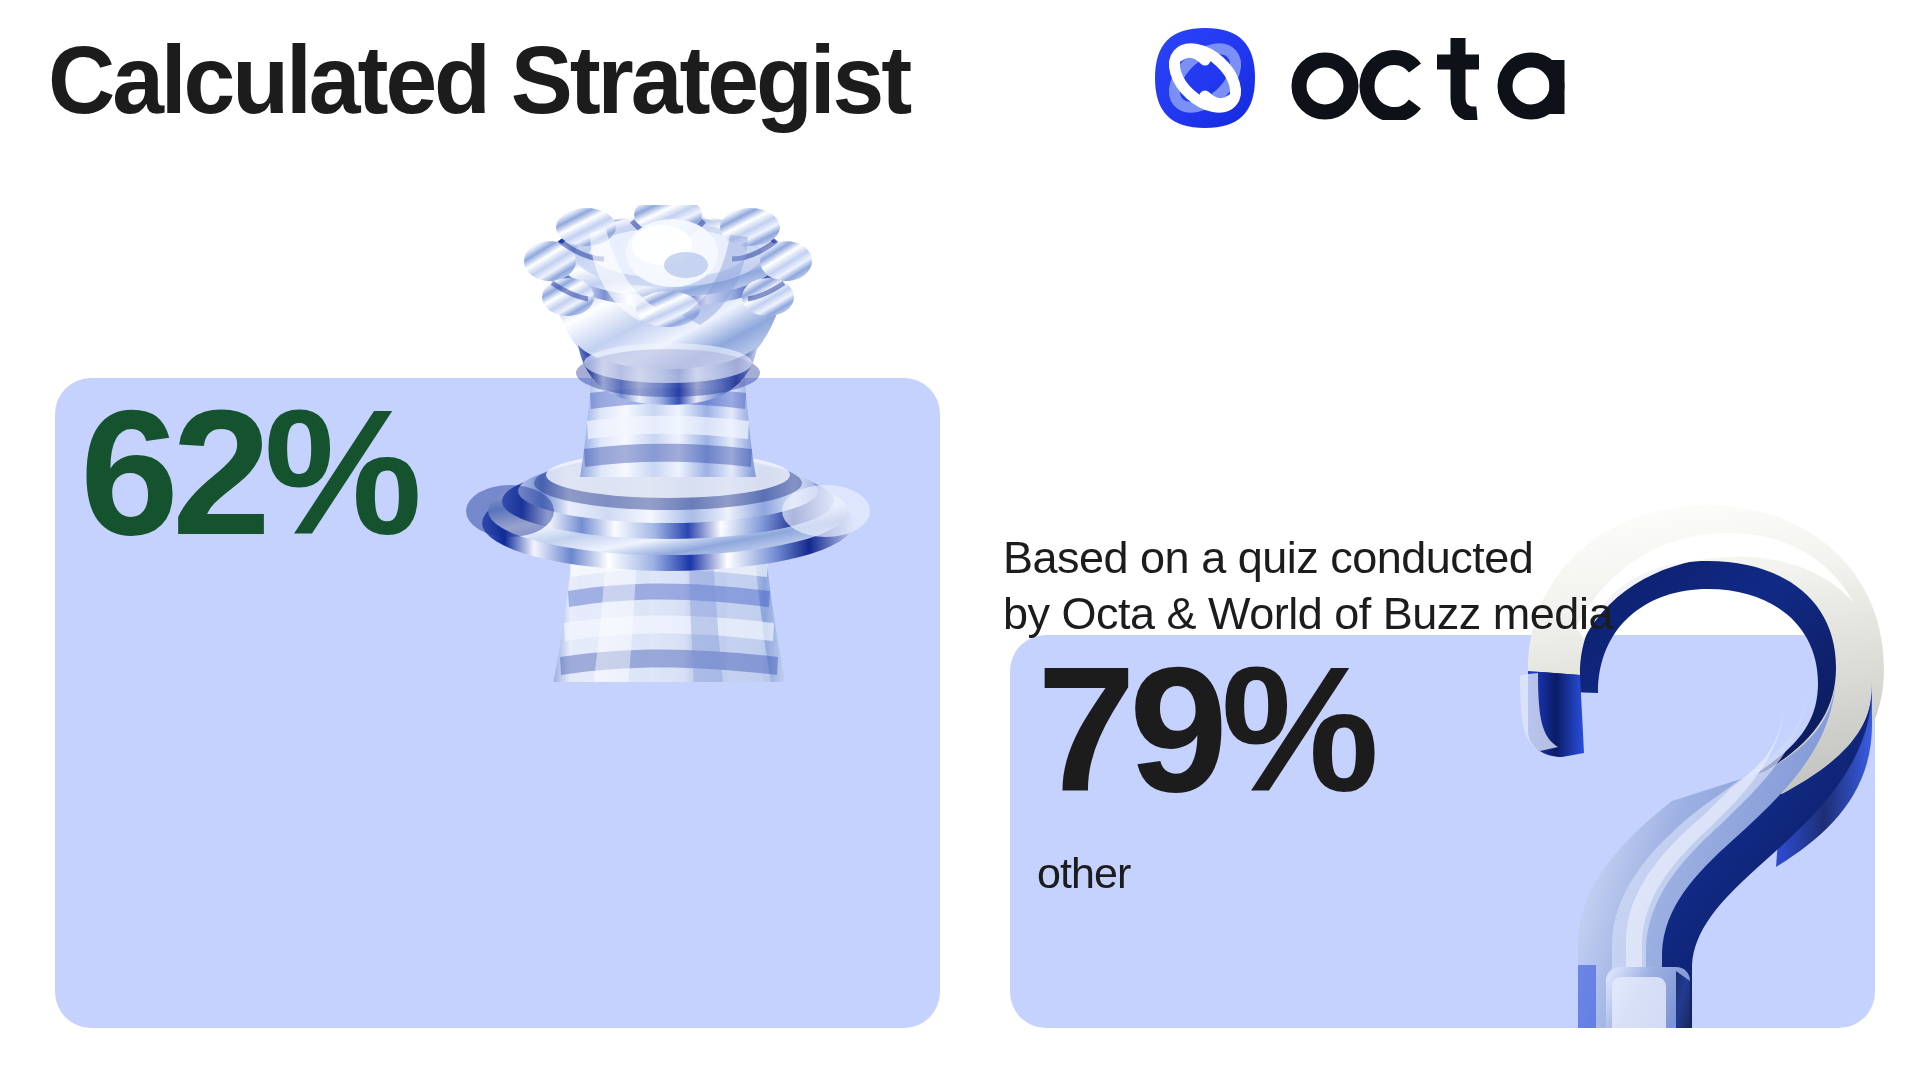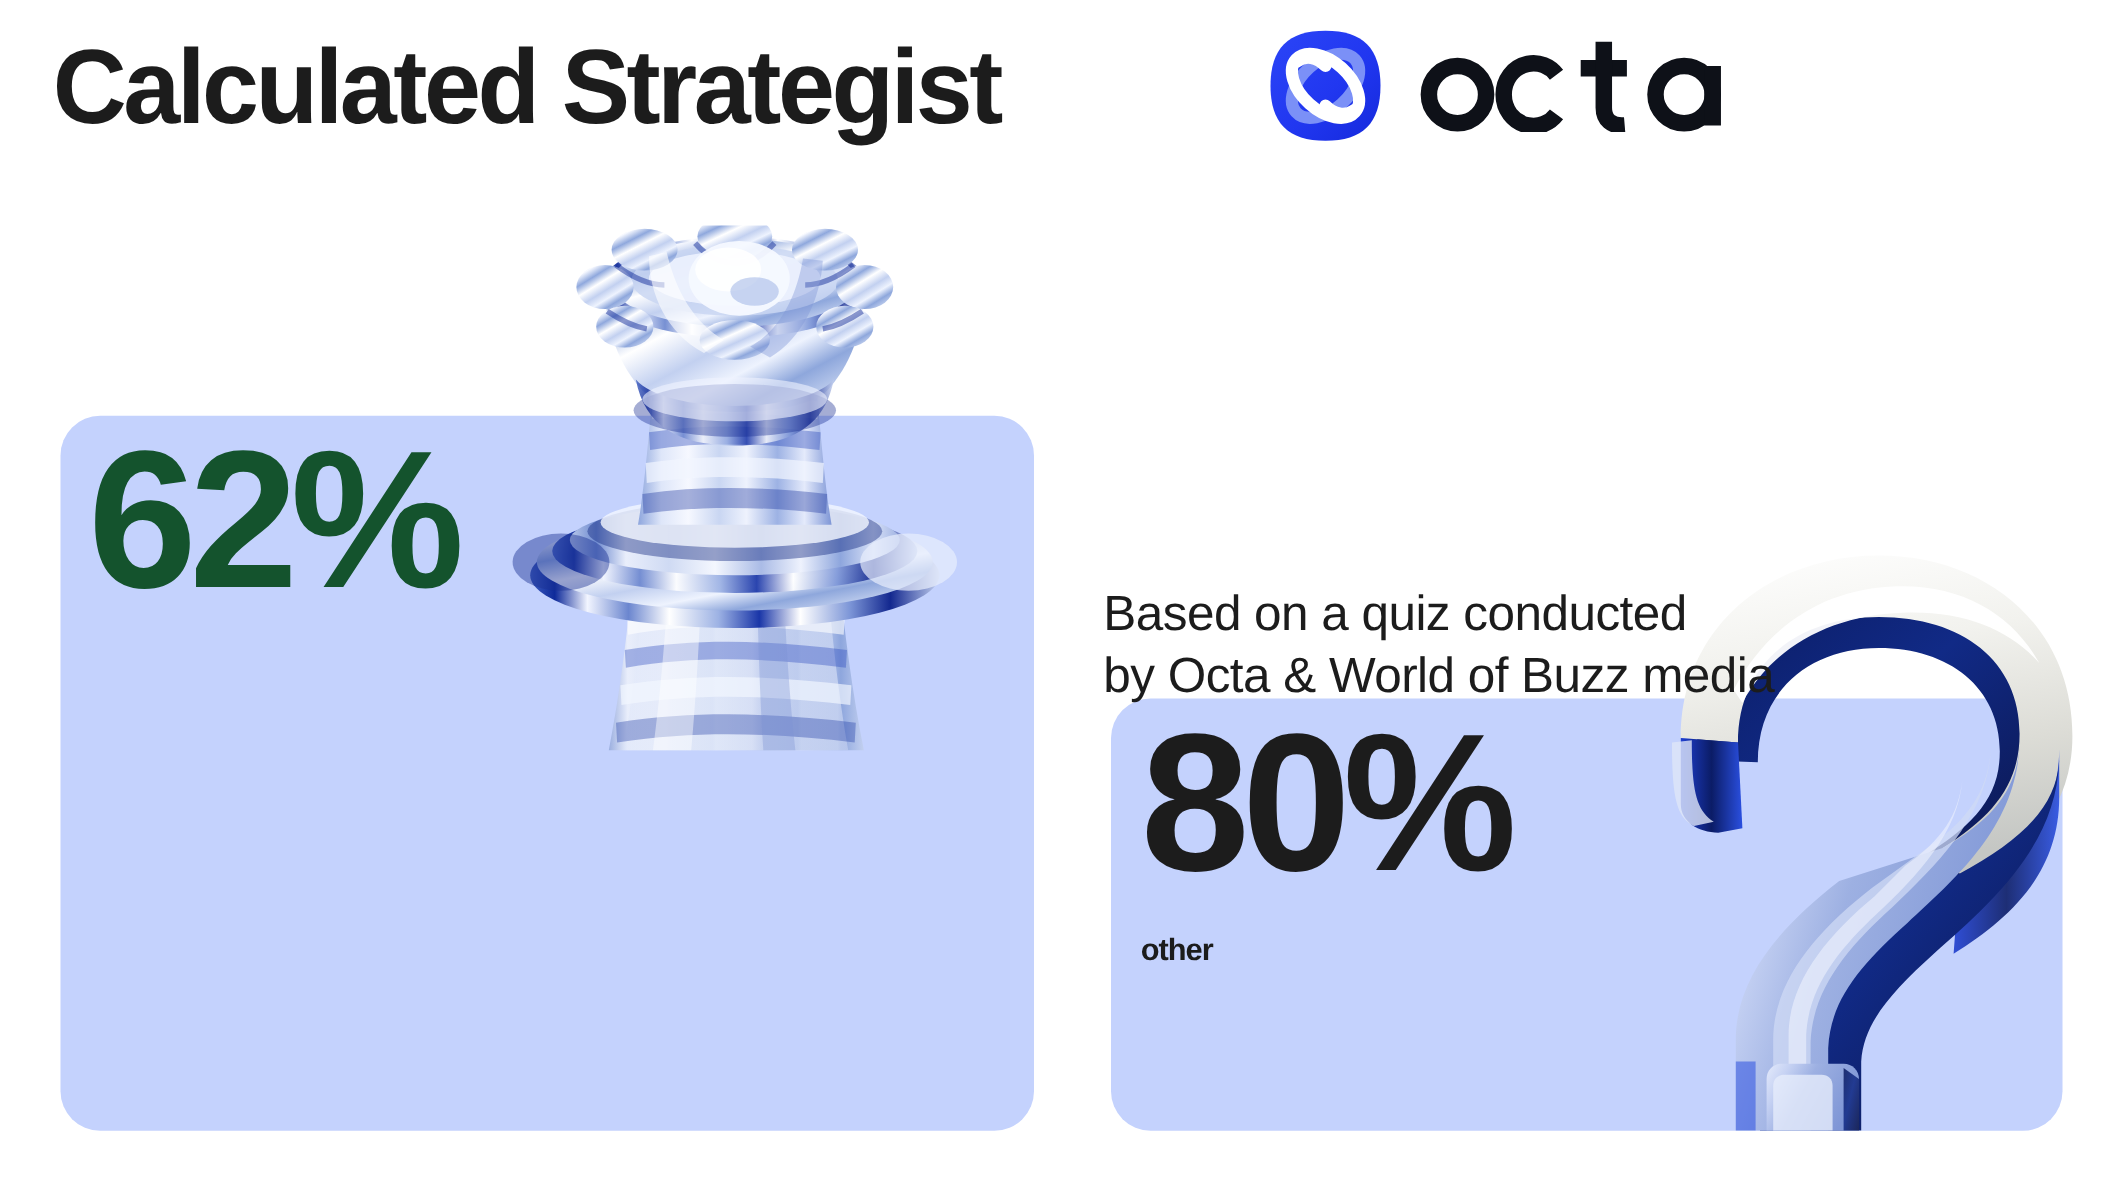--- a/index.html
+++ b/index.html
@@ -63,21 +63,21 @@
   }
 
   
   #stat-secondary { position:absolute; left:1037px; top:645px; width:520px; z-index:6; }
   #stat-secondary-value {
     font-size:178px; line-height:0.95; font-weight:700;
     letter-spacing:-7px; color:#1c1c1c;
   }
   #stat-secondary-caption {
     margin-top:34px;
-    font-size:28px; line-height:1.17; font-weight:700;
+    font-size:43px; line-height:1.17; font-weight:400;
     letter-spacing:-0.9px; color:#1c1c1c;
   }
 
   
   #art-chess-queen {
     position:absolute; left:400px; top:205px;
     width:580px; height:823px;
     z-index:4; pointer-events:none;
   }
   #art-question-mark {
@@ -372,15 +372,15 @@
 </svg>
 
 <div id="stat-primary">
   <div id="stat-primary-value">62%</div>
 </div>
 
 <div id="source-note">Based on a quiz conducted
 by Octa &amp; World of Buzz media</div>
 
 <div id="stat-secondary">
-  <div id="stat-secondary-value">80%</div>
+  <div id="stat-secondary-value">79%</div>
   <div id="stat-secondary-caption">other</div>
 </div>
 
 </body></html>

